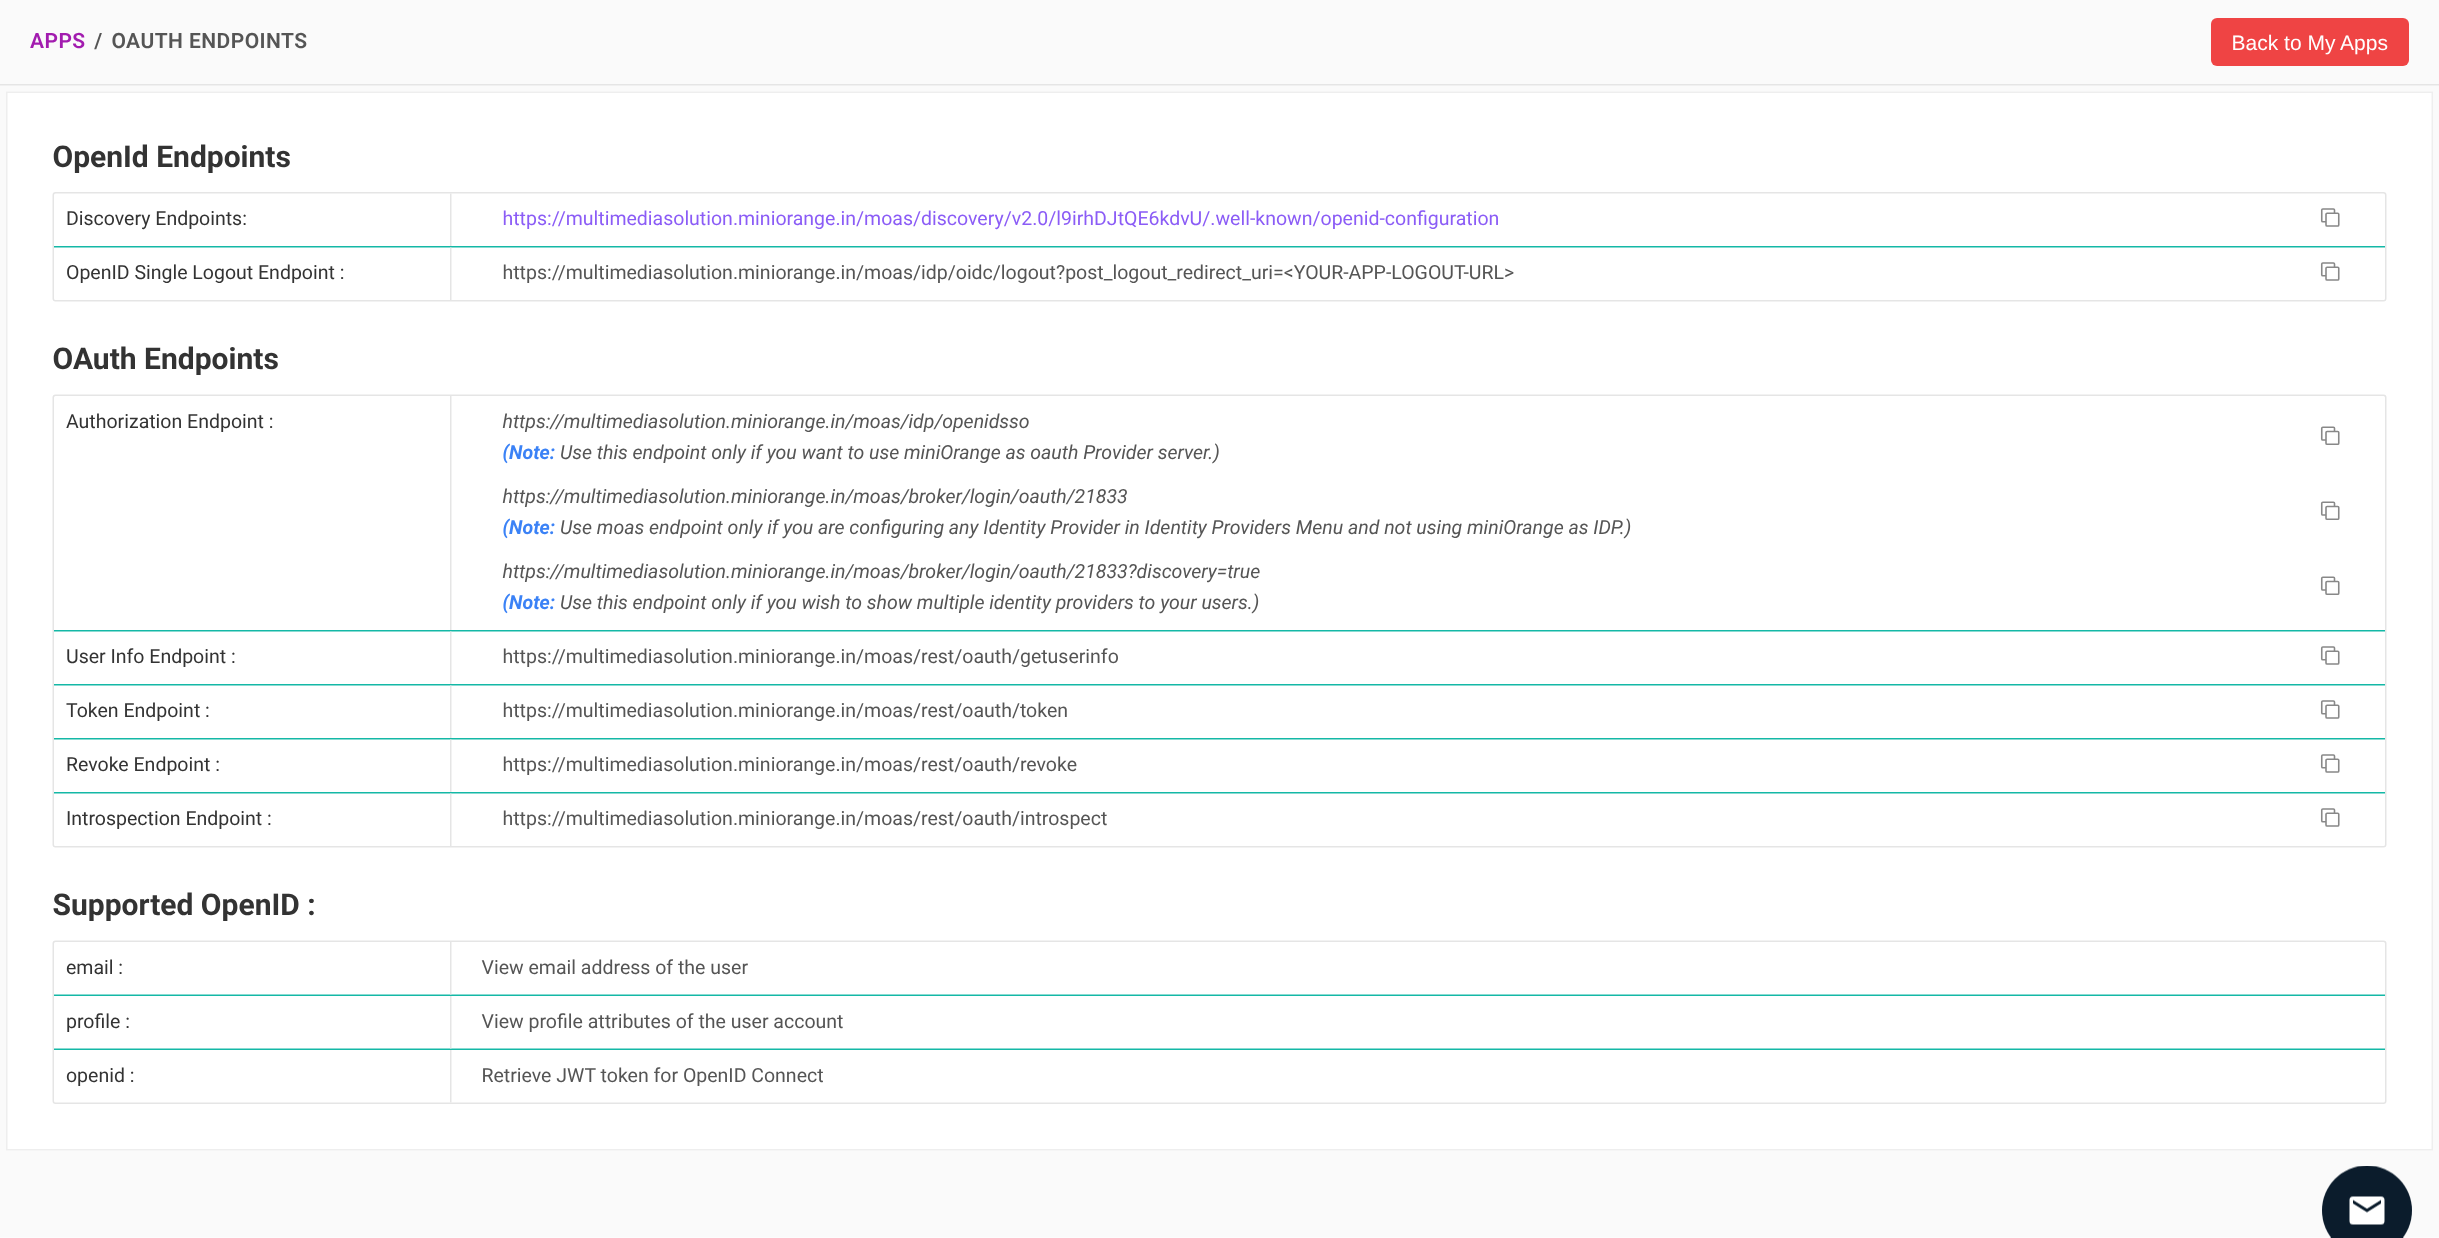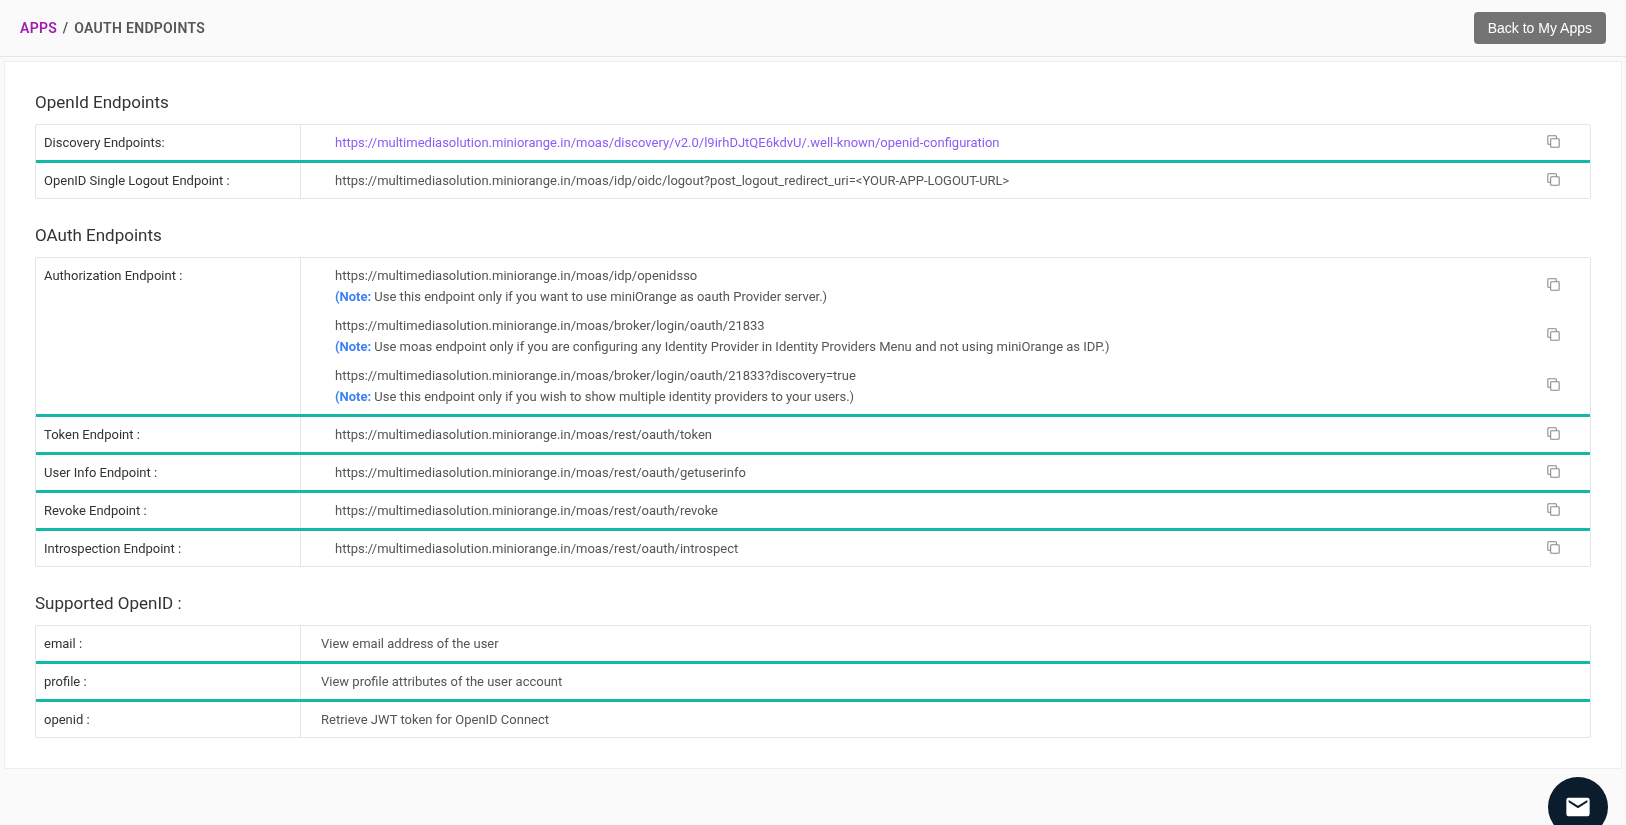--- a/index.html
+++ b/index.html
@@ -2,26 +2,26 @@
 <html><head>
 <meta charset="utf-8">
 <style>
 * { margin:0; padding:0; box-sizing:border-box; }
 body { font-family:-apple-system,BlinkMacSystemFont,"Segoe UI",Roboto,sans-serif; font-size:14px; color:#333; background:#fafafa; width:1626px; }
 .header-bar { display:flex; justify-content:space-between; align-items:center; padding:12px 20px; border-bottom:1px solid #e5e5e5; background:#fafafa; }
 .breadcrumb { font-size:14px; font-weight:600; letter-spacing:0.3px; }
 .breadcrumb a { color:#a21caf; text-decoration:none; }
 .breadcrumb .sep { color:#555; margin:0 2px; }
 .breadcrumb .current { color:#555; }
-.btn-orange { background:#737373; color:#fff; border:none; padding:8px 14px; font-size:14px; border-radius:4px; cursor:pointer; }
+.btn-orange { background:#ef4444; color:#fff; border:none; padding:8px 14px; font-size:14px; border-radius:4px; cursor:pointer; }
 .content-area { background:#fff; margin:4px; padding:30px 30px 30px 30px; border:1px solid #eee; }
 .section { margin-bottom:26px; }
-.section h3 { font-size:17px; font-weight:400; color:#333; margin-bottom:12px; }
+.section h3 { font-size:20px; font-weight:700; color:#333; margin-bottom:12px; }
 .table-box { border:1px solid #e5e5e5; border-radius:2px; }
-.row { display:flex; border-bottom:3px solid #14b8a6; }
+.row { display:flex; border-bottom:1px solid #14b8a6; }
 .row:last-child { border-bottom:none; }
 .cell-label { width:265px; min-width:265px; padding:10px 10px 10px 8px; font-size:13px; color:#333; border-right:1px solid #e5e5e5; }
 .cell-value { flex:1; padding:10px 8px 10px 34px; font-size:13px; color:#555; position:relative; }
 .cell-value a { color:#8b5cf6; text-decoration:none; }
 .note-line { margin-top:6px; font-size:13px; color:#555; }
 .note-line b { color:#3b82f6; }
 .sub-block { margin-bottom:14px; position:relative; }
 .sub-block:last-child { margin-bottom:0; }
 .copy-icon { position:absolute; right:28px; top:50%; transform:translateY(-50%); cursor:pointer; color:#888; }
 .copy-icon svg { width:17px; height:17px; }
@@ -71,21 +71,21 @@
       </div>
     </div>
   </div>
 
   <div class="section">
     <h3>OAuth Endpoints</h3>
     <div class="table-box">
 
       <div class="row">
         <div class="cell-label">Authorization Endpoint :</div>
-        <div class="cell-value" style="padding-right:70px;">
+        <div class="cell-value" style="padding-right:70px;font-style:italic;">
           <div class="sub-block">
             <span>https://multimediasolution.miniorange.in/moas/idp/openidsso</span>
             <div class="note-line"><b>(Note:</b><span> Use this endpoint only if you want to use miniOrange as oauth Provider server.)</span></div>
             <span class="copy-icon" style="right:-42px; top:8px; transform:none;">
               <svg viewBox="0 0 24 24" fill="none" stroke="currentColor" stroke-width="1.5">
                   <rect x="8" y="8" width="12" height="12" rx="1"></rect>
                   <path d="M16 8V5a1 1 0 0 0-1-1H5a1 1 0 0 0-1 1v10a1 1 0 0 0 1 1h3"></path>
                 </svg>
             </span>
           </div>
@@ -106,33 +106,33 @@
               <svg viewBox="0 0 24 24" fill="none" stroke="currentColor" stroke-width="1.5">
                   <rect x="8" y="8" width="12" height="12" rx="1"></rect>
                   <path d="M16 8V5a1 1 0 0 0-1-1H5a1 1 0 0 0-1 1v10a1 1 0 0 0 1 1h3"></path>
                 </svg>
             </span>
           </div>
         </div>
       </div>
 
       <div class="row">
-        <div class="cell-label">Token Endpoint :</div>
+        <div class="cell-label">User Info Endpoint :</div>
         <div class="cell-value">
-          <span>https://multimediasolution.miniorange.in/moas/rest/oauth/token</span>
+          <span>https://multimediasolution.miniorange.in/moas/rest/oauth/getuserinfo</span>
           <span class="copy-icon"><svg viewBox="0 0 24 24" fill="none" stroke="currentColor" stroke-width="1.5">
                 <rect x="8" y="8" width="12" height="12" rx="1"></rect>
                 <path d="M16 8V5a1 1 0 0 0-1-1H5a1 1 0 0 0-1 1v10a1 1 0 0 0 1 1h3"></path>
               </svg></span>
         </div>
       </div>
       <div class="row">
-        <div class="cell-label">User Info Endpoint :</div>
+        <div class="cell-label">Token Endpoint :</div>
         <div class="cell-value">
-          <span>https://multimediasolution.miniorange.in/moas/rest/oauth/getuserinfo</span>
+          <span>https://multimediasolution.miniorange.in/moas/rest/oauth/token</span>
           <span class="copy-icon"><svg viewBox="0 0 24 24" fill="none" stroke="currentColor" stroke-width="1.5">
                 <rect x="8" y="8" width="12" height="12" rx="1"></rect>
                 <path d="M16 8V5a1 1 0 0 0-1-1H5a1 1 0 0 0-1 1v10a1 1 0 0 0 1 1h3"></path>
               </svg></span>
         </div>
       </div>
       <div class="row">
         <div class="cell-label">Revoke Endpoint :</div>
         <div class="cell-value">
           <span>https://multimediasolution.miniorange.in/moas/rest/oauth/revoke</span>

